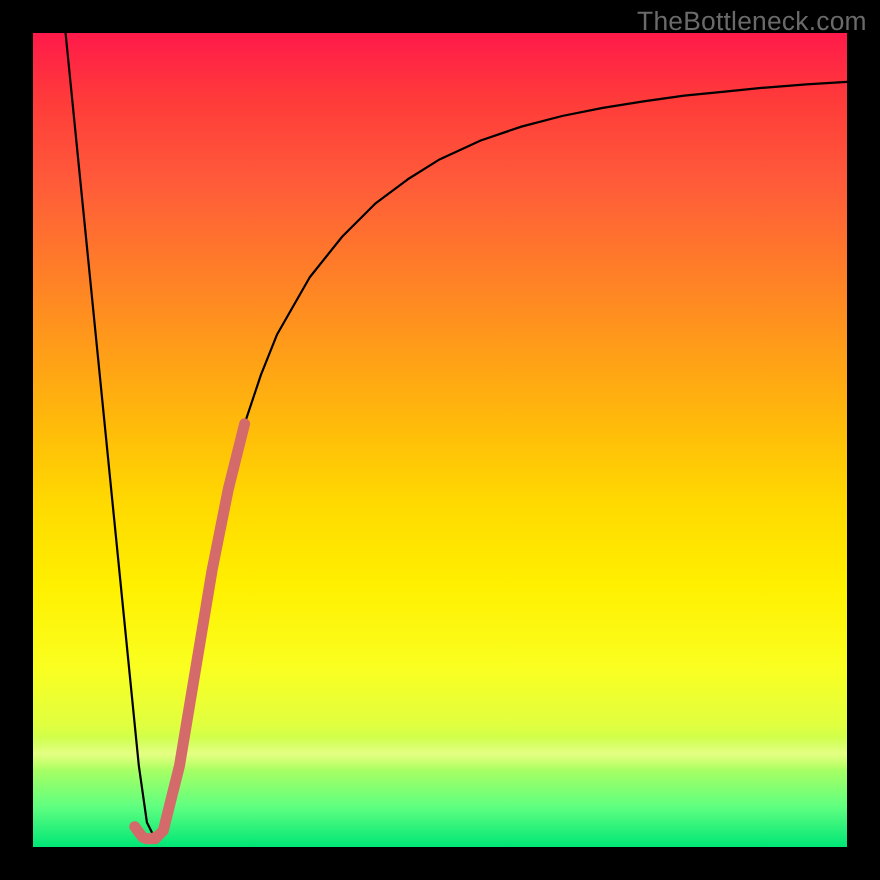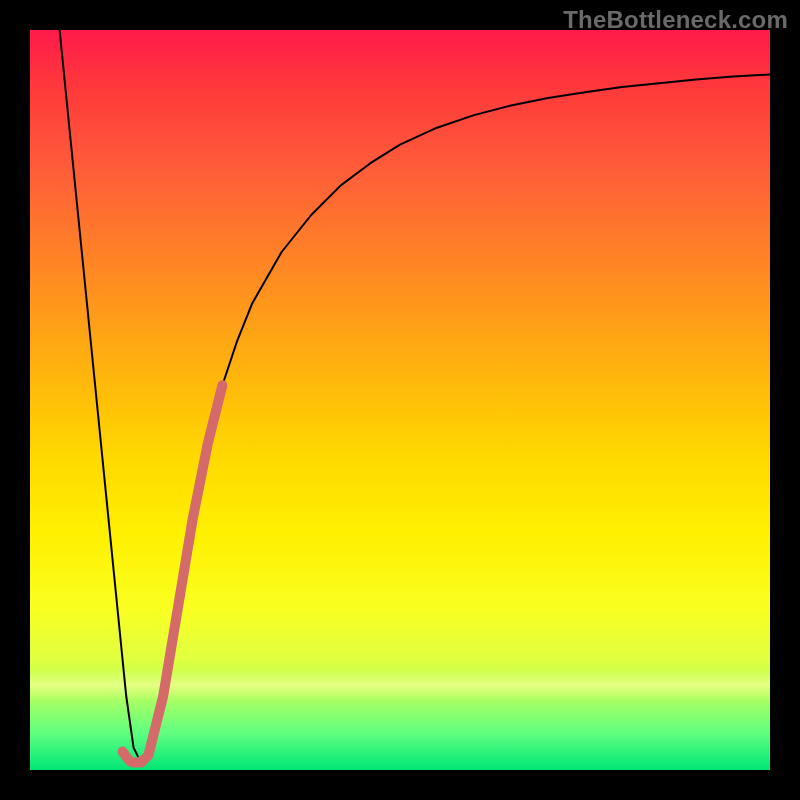--- a/index.html
+++ b/index.html
@@ -38,21 +38,21 @@
     bottom: 70px;
     height: 30px;
     background: linear-gradient(to bottom, rgba(255,255,120,0.0), rgba(255,255,160,0.6), rgba(255,255,120,0.0));
   }
   .watermark {
     position: absolute;
     top: 6px;
     right: 12px;
     font-family: Arial, Helvetica, sans-serif;
     font-size: 24px;
-    font-weight: 700;
+    font-weight: 400;
     color: #6a6a6a;
     letter-spacing: 0.2px;
     user-select: none;
   }
   svg.curve {
     position: absolute;
     left: 0; top: 0;
     width: 100%;
     height: 100%;
     overflow: visible;

